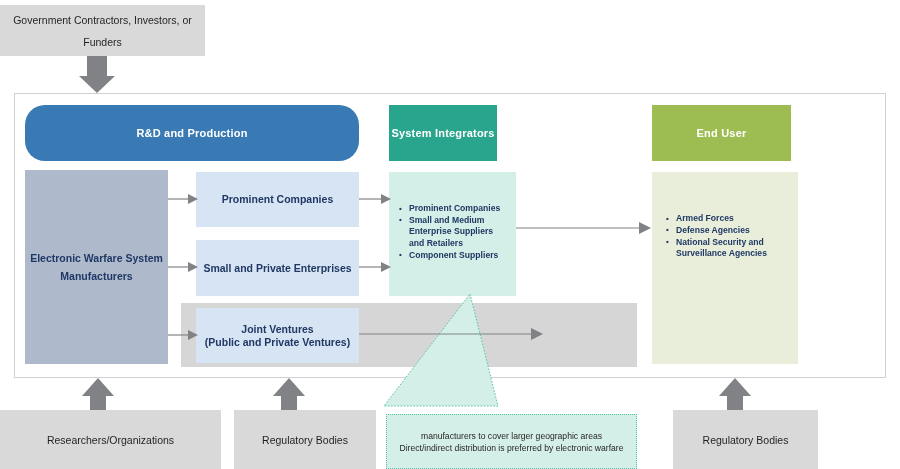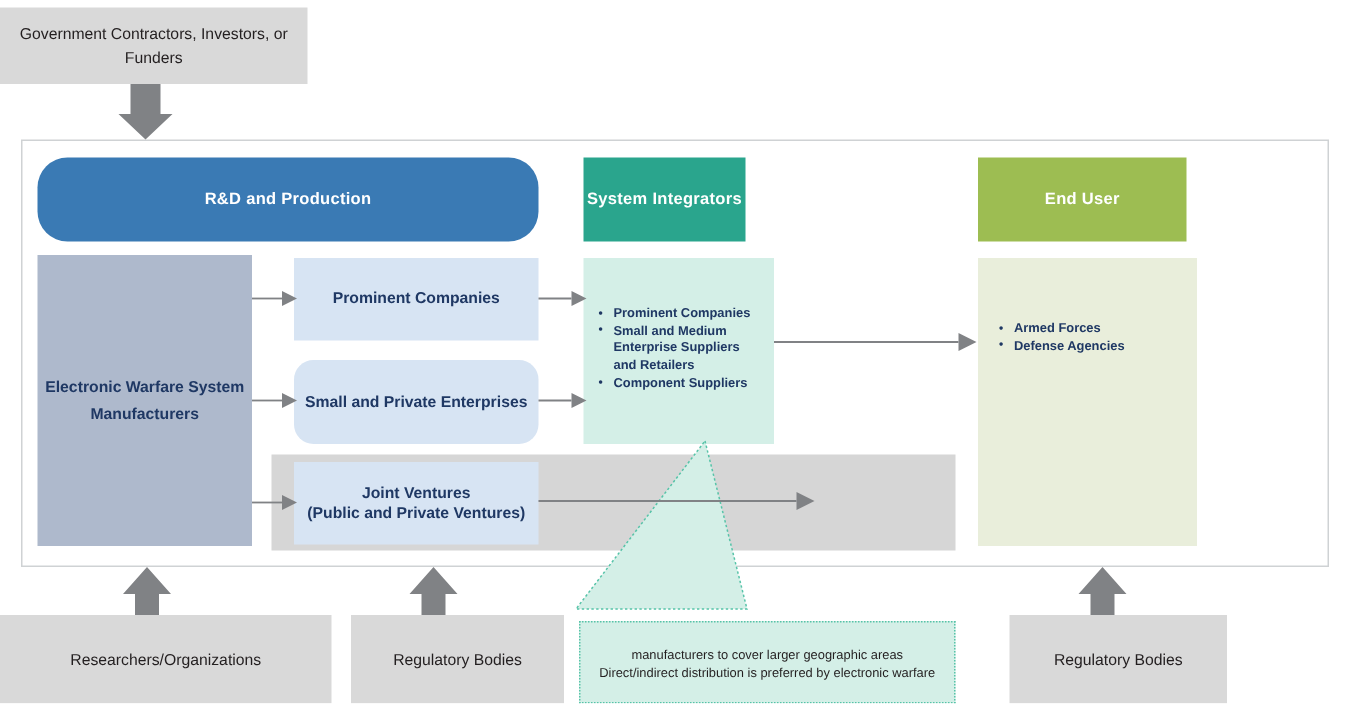--- a/index.html
+++ b/index.html
@@ -26,21 +26,21 @@
     align-items: center;
     justify-content: center;
     text-align: center;
   }
 
   
   .gray-box {
     background: #d9d9d9;
     color: #231f20;
     font-size: 10.5px;
-    line-height: 16px;
+    line-height: 22px;
     padding: 4px 6px;
   }
 
   
   #main-frame {
     border: 1px solid #cfd2d4;
     background: #ffffff;
   }
 
   
@@ -137,41 +137,42 @@
   <div class="abs band-gray" style="left:181px; top:303px; width:456px; height:64px;"></div>
 
   <div class="abs box-slate ctr" style="left:25px; top:170px; width:143px; height:194px;">
     <span>Electronic Warfare System Manufacturers</span>
   </div>
 
   <div class="abs box-lightblue ctr" style="left:196px; top:172px; width:163px; height:55px;">
     <span>Prominent Companies</span>
   </div>
 
-  <div class="abs box-lightblue ctr" style="left:196px; top:240px; width:163px; height:56px;border-radius:13px;">
+  <div class="abs box-lightblue ctr" style="left:196px; top:240px; width:163px; height:56px;">
     <span>Small and Private Enterprises</span>
   </div>
 
   <div class="abs box-lightblue ctr" style="left:196px; top:308px; width:163px; height:55px; flex-direction:column;">
     <span>Joint Ventures</span>
     <span>(Public and Private Ventures)</span>
   </div>
 
   <div class="abs box-mint" style="left:389px; top:172px; width:127px; height:124px;">
     <ul class="bullets" style="margin-top:31px; margin-left:8px; margin-right:6px;">
       <li>Prominent Companies</li>
       <li>Small and Medium Enterprise Suppliers and Retailers</li>
       <li>Component Suppliers</li>
     </ul>
   </div>
 
   <div class="abs box-paleolive" style="left:652px; top:172px; width:146px; height:192px;">
     <ul class="bullets" style="margin-top:41px; margin-left:12px; margin-right:8px;">
       <li>Armed Forces</li>
       <li>Defense Agencies</li>
+      <li>National Security and Surveillance Agencies</li>
     </ul>
   </div>
 
   <svg class="abs" id="callout-pointer" style="left:376px; top:290px; width:130px; height:126px;" viewBox="0 0 130 126">
     <polygon points="94,4 122,116 8,116" fill="#d4efe7" stroke="#56c3a8" stroke-width="1" stroke-dasharray="1.6 1.6"></polygon>
   </svg>
 
   <div class="abs ctr" id="callout-box" style="left:386px; top:414px; width:251px; height:55px; flex-direction:column;">
     <span>manufacturers to cover larger geographic areas</span>
     <span>Direct/indirect distribution is preferred by electronic warfare</span>

